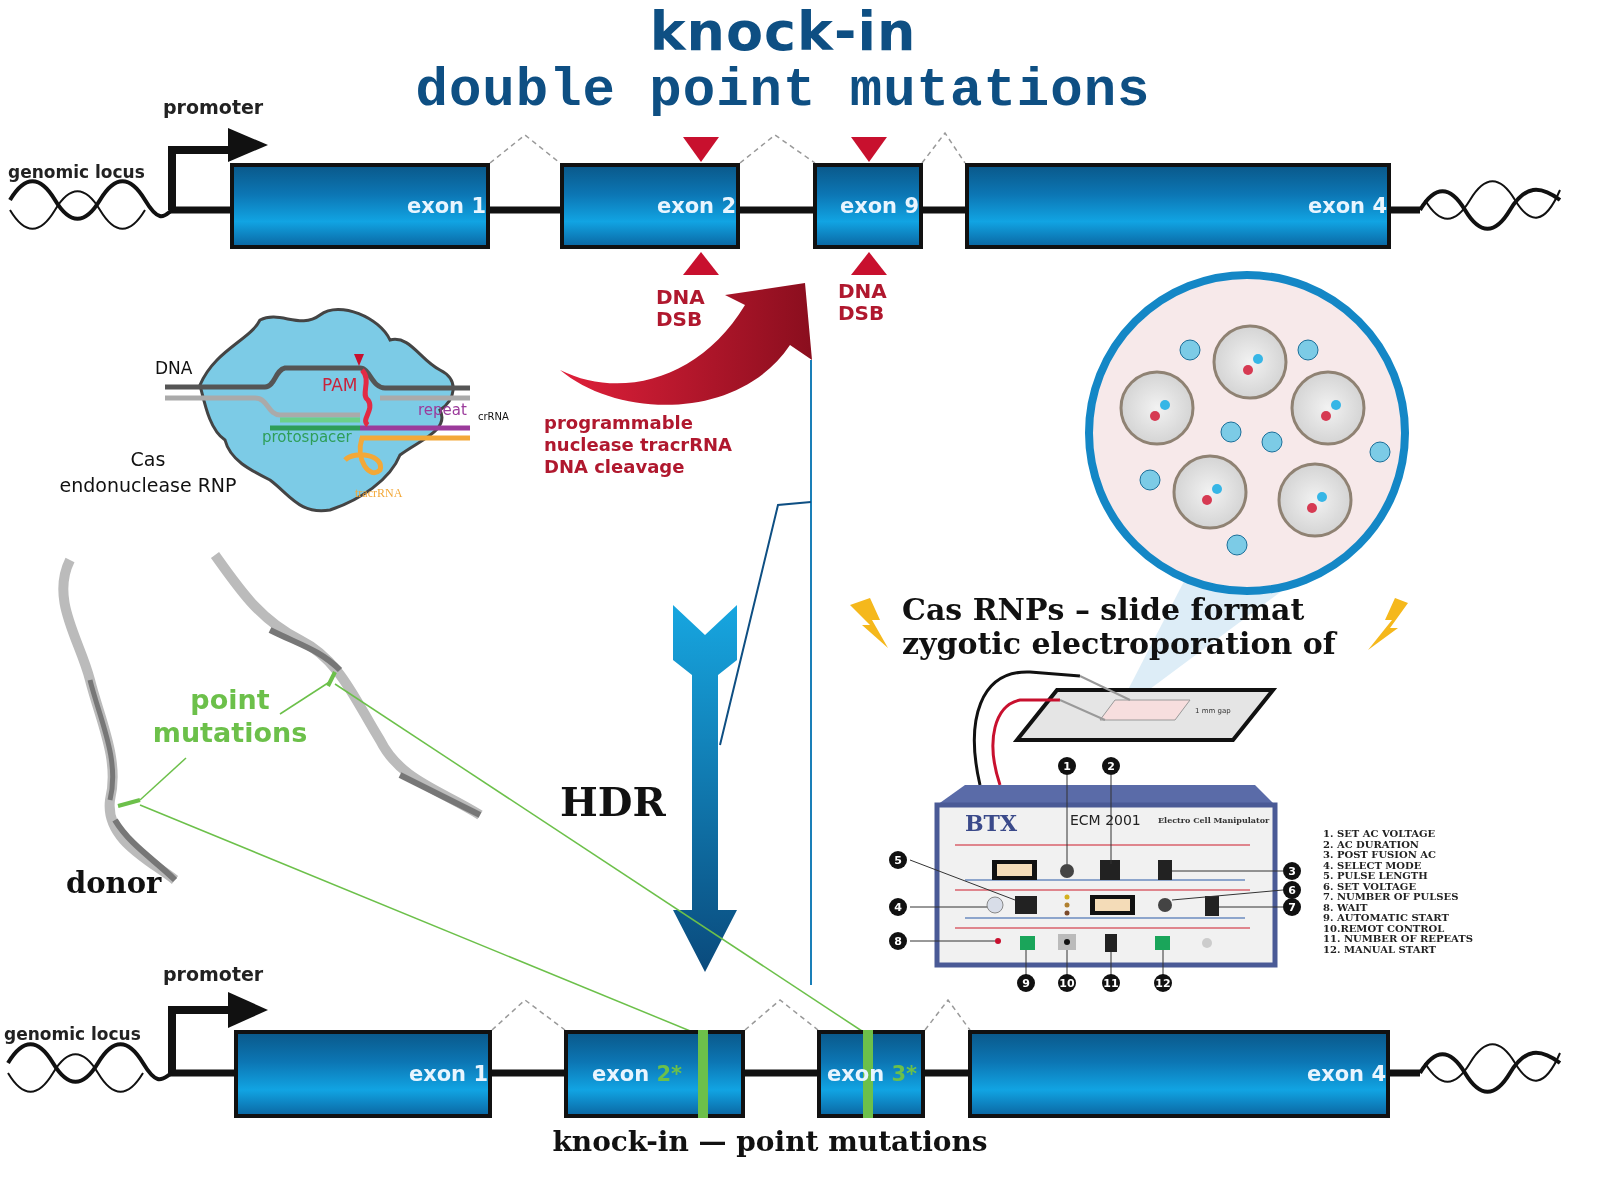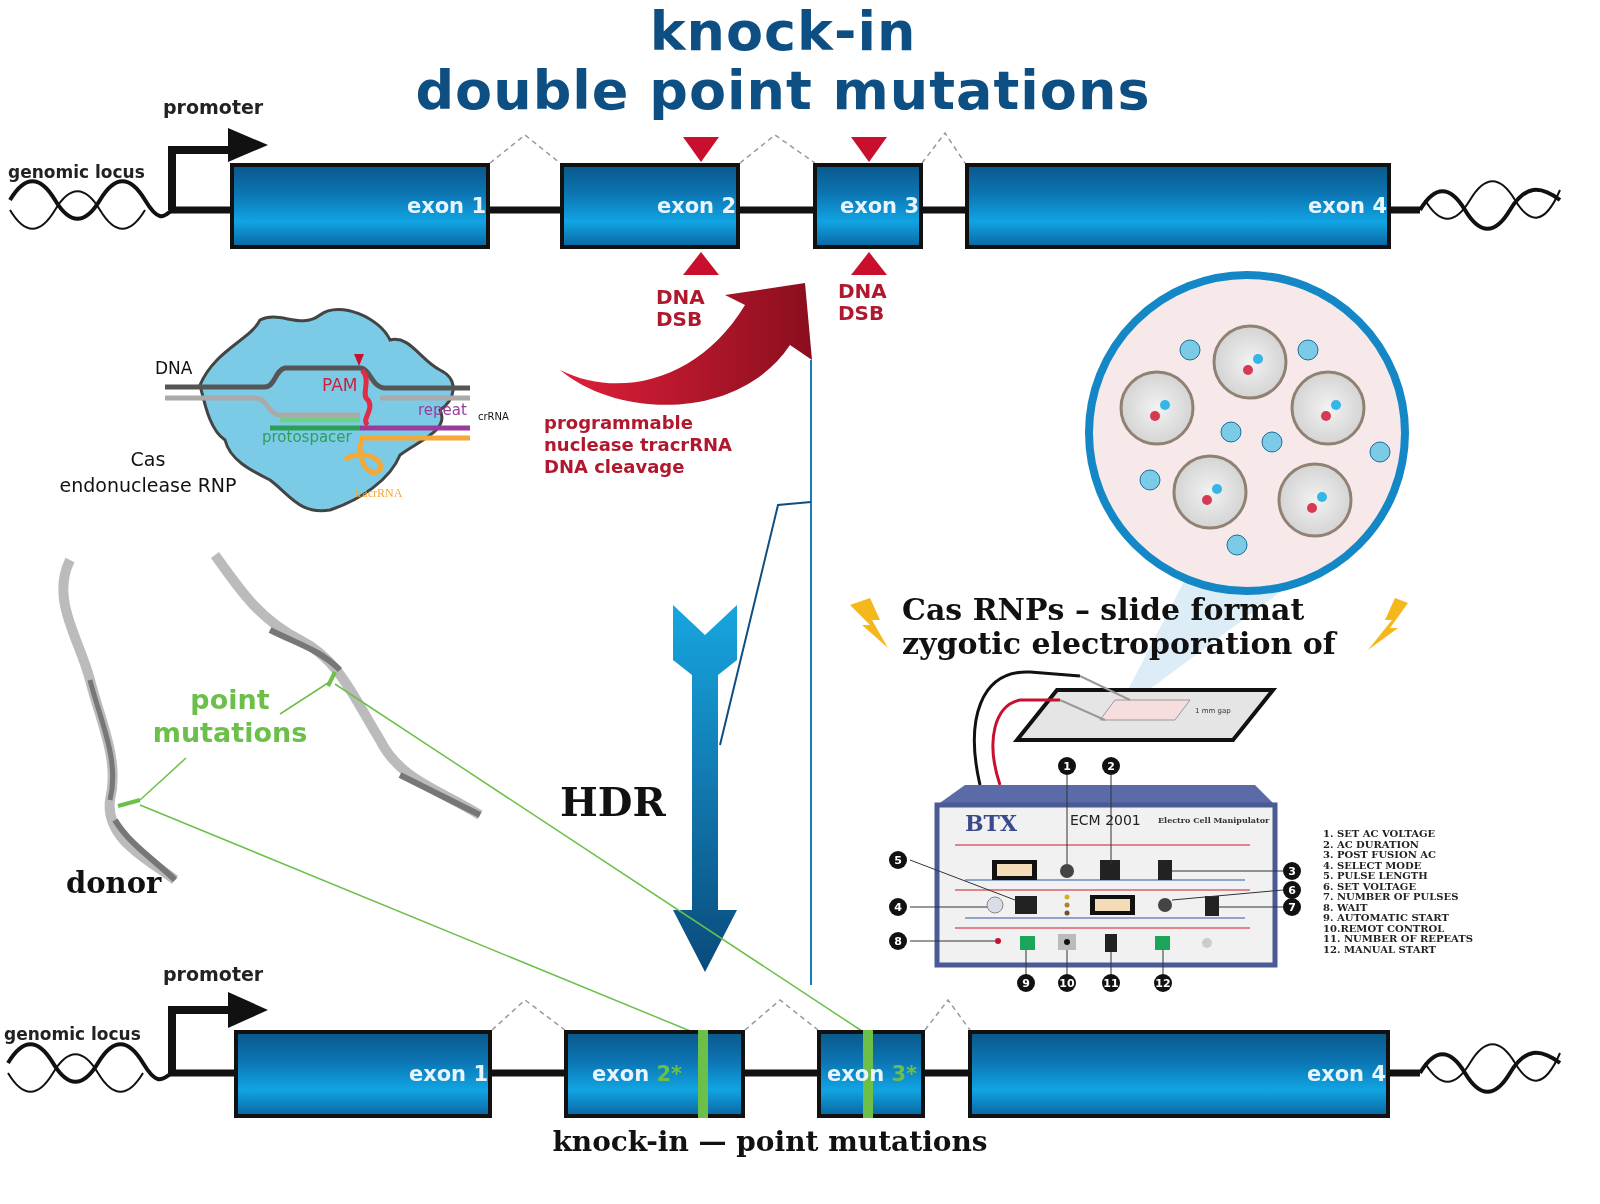--- a/index.html
+++ b/index.html
@@ -1,20 +1,20 @@
 <!DOCTYPE html>
 <html><head>
 <meta charset="utf-8">
 <style>
   html,body{margin:0;padding:0;background:#fff;}
   body{width:1600px;height:1204px;position:relative;overflow:hidden;font-family:"DejaVu Serif",serif;}
   .abs{position:absolute;}
   .title{left:0;width:1566px;text-align:center;color:#0e4f83;font-weight:bold;font-family:"DejaVu Sans",sans-serif;letter-spacing:1px;}
   .t1{top:2px;font-size:54px;line-height:60px;}
-  .t2{top:58px;font-size:54px;line-height:66px;}
+  .t2{top:58px;font-size:54px;line-height:66px;font-family:Liberation Mono, monospace;}
   .exon{position:absolute;border:4px solid #111;box-sizing:border-box;
         background:linear-gradient(to bottom,#0a5a8c 0%,#0c76b4 35%,#11a4e3 70%,#0b6aa6 100%);
         color:#e8f5ff;font-family:"DejaVu Sans",sans-serif;font-weight:bold;font-size:21px;
         display:flex;align-items:center;justify-content:flex-end;}
   .exon .star{color:#6cc04a;}
   .lbl{font-family:"DejaVu Sans",sans-serif;font-weight:bold;color:#222;}
   .red{color:#b0182e;font-family:"DejaVu Sans",sans-serif;font-weight:bold;}
   .green{color:#6cc04a;font-family:"DejaVu Sans",sans-serif;font-weight:bold;}
   .black-big{color:#111;font-family:"DejaVu Serif",serif;font-weight:bold;}
   .legend-list{font-family:"DejaVu Serif",serif;font-size:10px;color:#222;line-height:10.5px;font-weight:bold;}
@@ -240,21 +240,21 @@
 <div class="abs lbl" style="left:163px;top:96px;font-size:19px;">promoter</div>
 <div class="abs lbl" style="left:8px;top:162px;font-size:17px;">genomic locus</div>
 
 <div class="exon" style="left:230px;top:163px;width:260px;height:86px;">
     <span>exon 1</span>
   </div>
 <div class="exon" style="left:560px;top:163px;width:180px;height:86px;">
     <span>exon 2</span>
   </div>
 <div class="exon" style="left:813px;top:163px;width:110px;height:86px;">
-    <span>exon 3</span>
+    <span>exon 9</span>
   </div>
 <div class="exon" style="left:965px;top:163px;width:426px;height:86px;">
     <span>exon 4</span>
   </div>
 
 <div class="abs red" style="left:656px;top:286px;font-size:20px;line-height:22px;">
   <div>DNA</div>
   <div>DSB</div>
 </div>
 <div class="abs red" style="left:838px;top:280px;font-size:20px;line-height:22px;">

